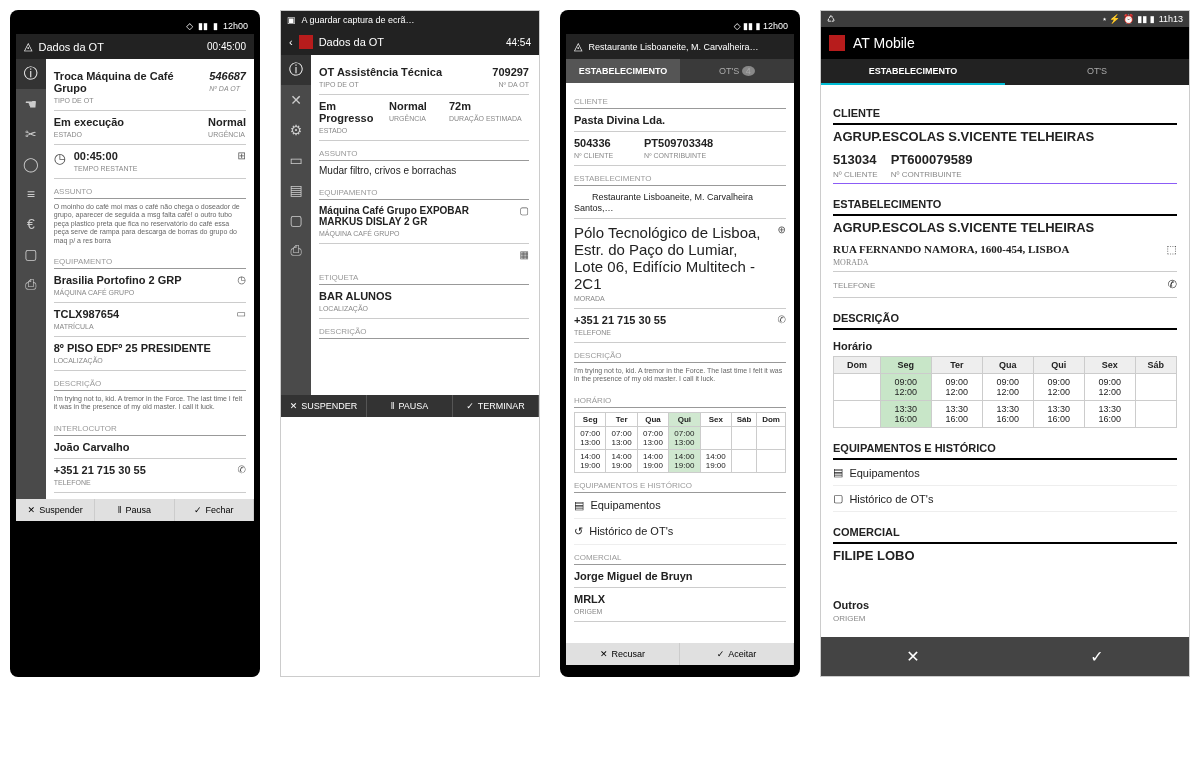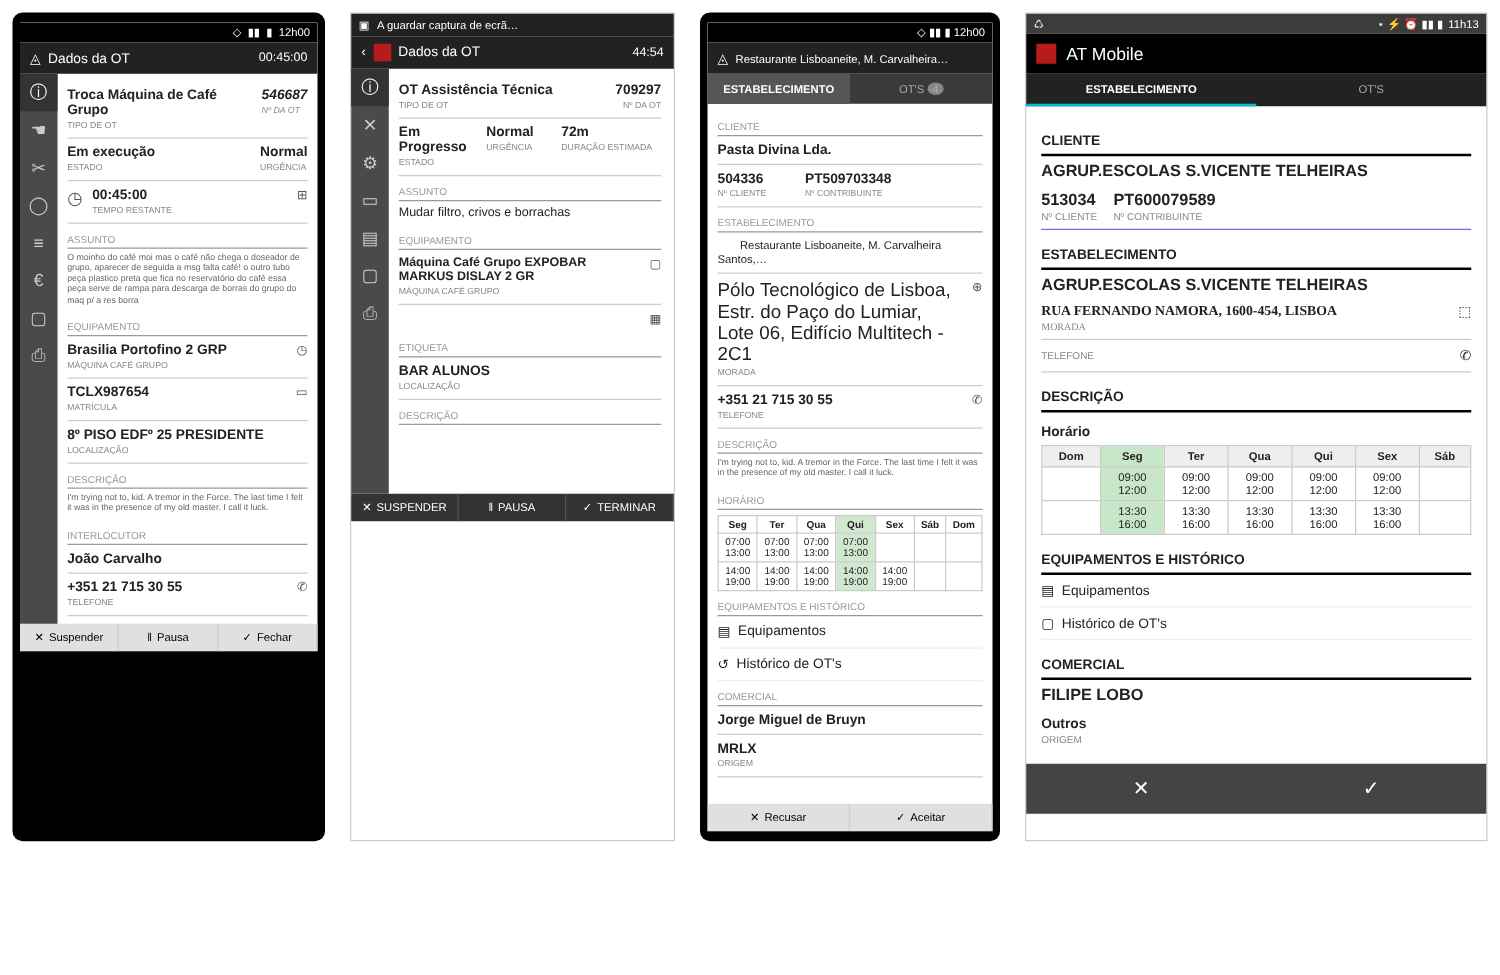--- a/index.html
+++ b/index.html
@@ -342,19 +342,19 @@
     <div class="link-row">
         <span>▤</span>
         <span>Equipamentos</span>
       </div>
     <div class="link-row">
         <span>▢</span>
         <span>Histórico de OT's</span>
       </div>
     <div class="sect">COMERCIAL</div>
     <div class="bigval">FILIPE LOBO</div>
-    <div style="padding:6px 0;"><span style="font-weight:bold;">Outros</span><br><span class="lbl">ORIGEM</span></div>
+    <div style="padding:6px 0;margin-top:26px;"><span style="font-weight:bold;">Outros</span><br><span class="lbl">ORIGEM</span></div>
   </div>
   <div class="s4-bot">
     <div class="b">✕</div>
     <div class="b">✓</div>
   </div>
 </div>
 
 </body></html>

